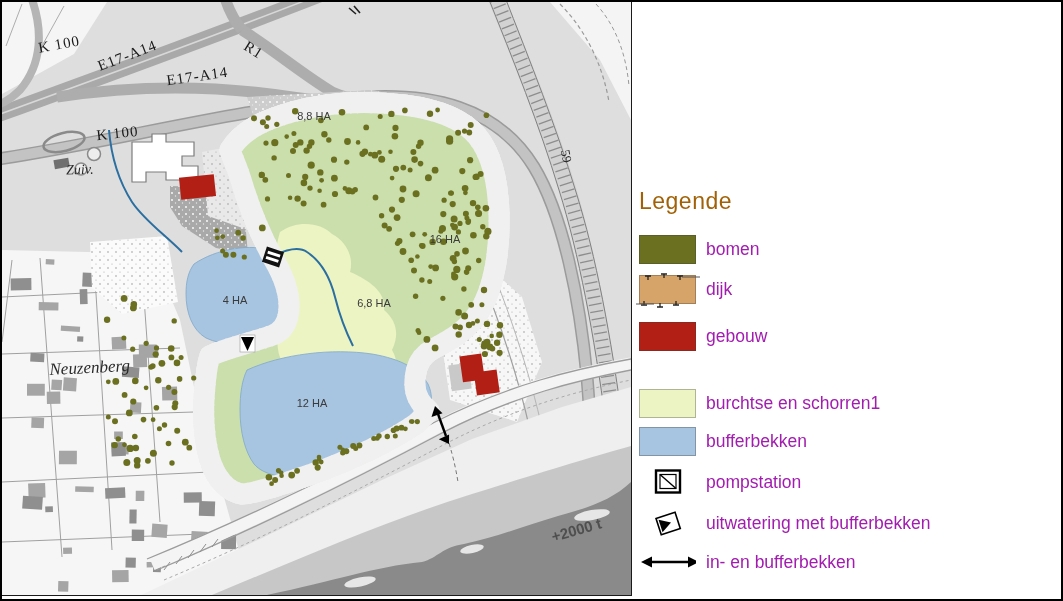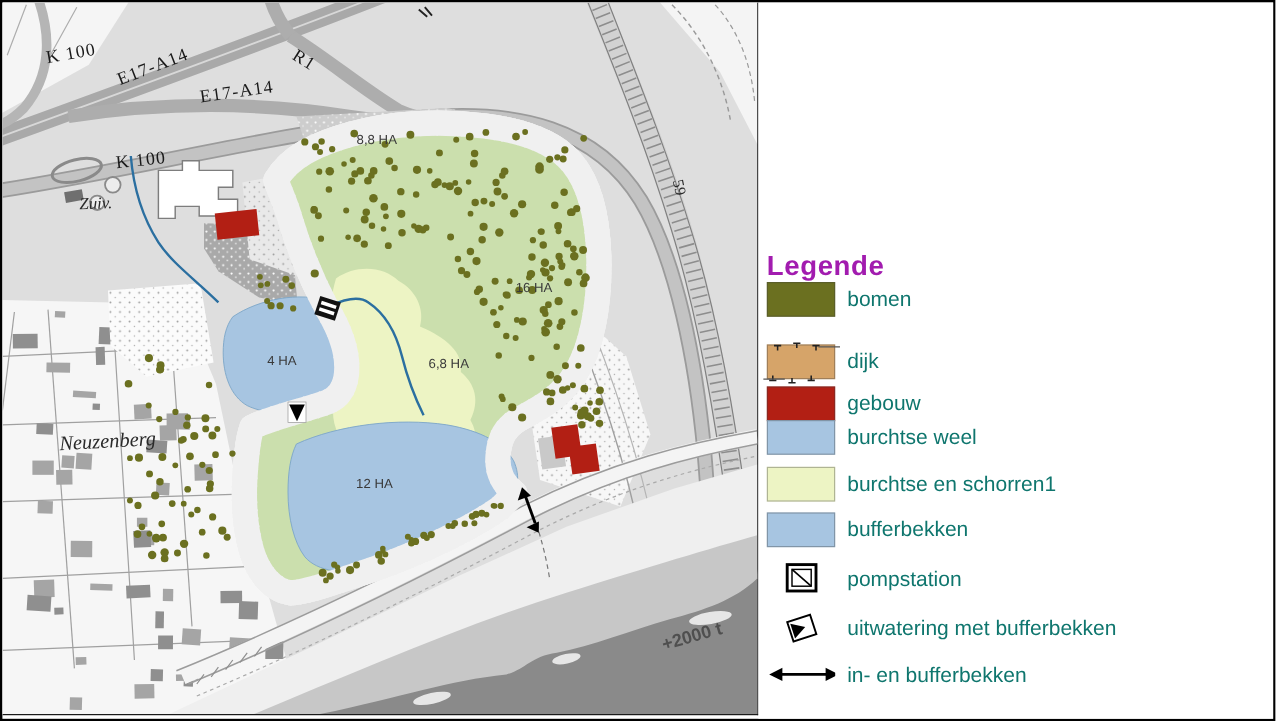--- a/index.html
+++ b/index.html
@@ -13,40 +13,39 @@
     border-right:1px solid #1a1a1a; border-bottom:1px solid #1a1a1a;
     background:#dedede;
   }
   #map-panel svg{display:block;}
   #legend-panel{
     position:absolute; left:630px; top:0; width:429px; height:597px;
     background:#ffffff;
   }
   .legend-title{
     position:absolute; left:7px; top:186px;
-    font-size:23px; font-weight:bold; color:#a21caf;
+    font-size:23px; font-weight:normal; color:#a16207;
     letter-spacing:0.5px;
-    margin-top:20px;
   }
   .legend-row{
     position:absolute; left:7px; height:32px;
     display:flex; align-items:center;
   }
   .swatch{
     width:57px; height:29px; flex:0 0 57px;
     border:1px solid rgba(60,60,60,0.35);
     box-sizing:border-box; position:relative;
   }
   .swatch svg{position:absolute; left:-4px; top:-5px;}
   .icon-box{
     width:57px; height:32px; flex:0 0 57px;
     display:flex; align-items:center; justify-content:center;
   }
   .legend-label{
-    margin-left:10px; font-size:17.5px; color:#0f766e; white-space:nowrap;
+    margin-left:10px; font-size:17.5px; color:#a21caf; white-space:nowrap;
   }
   
   .t-road{font-family:"Liberation Serif", serif; font-size:15px; fill:#1a1a1a; letter-spacing:1px;}
   .t-road-sm{font-family:"Liberation Serif", serif; font-size:13px; fill:#2a2a2a;}
   .t-place{font-family:"Liberation Serif", serif; font-style:italic; font-size:14px; fill:#2a2a2a;}
   .t-place-lg{font-family:"Liberation Serif", serif; font-style:italic; font-size:17px; fill:#2a2a2a;}
   .t-ha{font-family:"Liberation Sans", sans-serif; font-size:11px; fill:#3a3a3a;}
   .t-river{font-family:"Liberation Sans", sans-serif; font-size:15px; font-weight:bold; fill:#4f4f4f;}
   text{text-anchor:middle;}
 </style>
@@ -537,21 +536,21 @@
   </div>
 
   <div id="legend-panel">
     <div class="legend-title">Legende</div>
 
     <div class="legend-row" style="top:231px">
       <div class="swatch" style="background: rgb(107, 112, 32);"></div>
       <div class="legend-label">bomen</div>
     </div>
 
-    <div class="legend-row" style="top:283px">
+    <div class="legend-row" style="top:271px">
       <div class="swatch" style="background: rgb(214, 164, 105);">
         <svg width="65" height="39">
           <g stroke="#222" stroke-width="1.3">
             <path d="M 12,5 v4 M 9,5 h6"></path>
               <path d="M 28,3 v4 M 25,3 h6"></path>
               <path d="M 44,5 v4 M 41,5 h6"></path>
             <path d="M 8,30 v4 M 5,34 h6"></path>
               <path d="M 24,32 v4 M 21,36 h6"></path>
               <path d="M 40,30 v4 M 37,34 h6"></path>
           </g>
@@ -559,24 +558,20 @@
         </svg>
       </div>
       <div class="legend-label">dijk</div>
     </div>
 
     <div class="legend-row" style="top:318px">
       <div class="swatch" style="background: rgb(178, 31, 20);"></div>
       <div class="legend-label">gebouw</div>
     </div>
 
-    <div class="legend-row" style="top:346px">
-      <div class="swatch" style="background: rgb(167, 197, 225);"></div>
-      <div class="legend-label">burchtse weel</div>
-    </div>
 
     <div class="legend-row" style="top:385px">
       <div class="swatch" style="background: rgb(237, 244, 196);"></div>
       <div class="legend-label">burchtse en schorren1</div>
     </div>
 
     <div class="legend-row" style="top:464px">
       <div class="icon-box">
         <svg width="28" height="26">
           <rect x="2" y="1.5" width="24" height="22" fill="#fff" stroke="#000" stroke-width="2.4"></rect>

